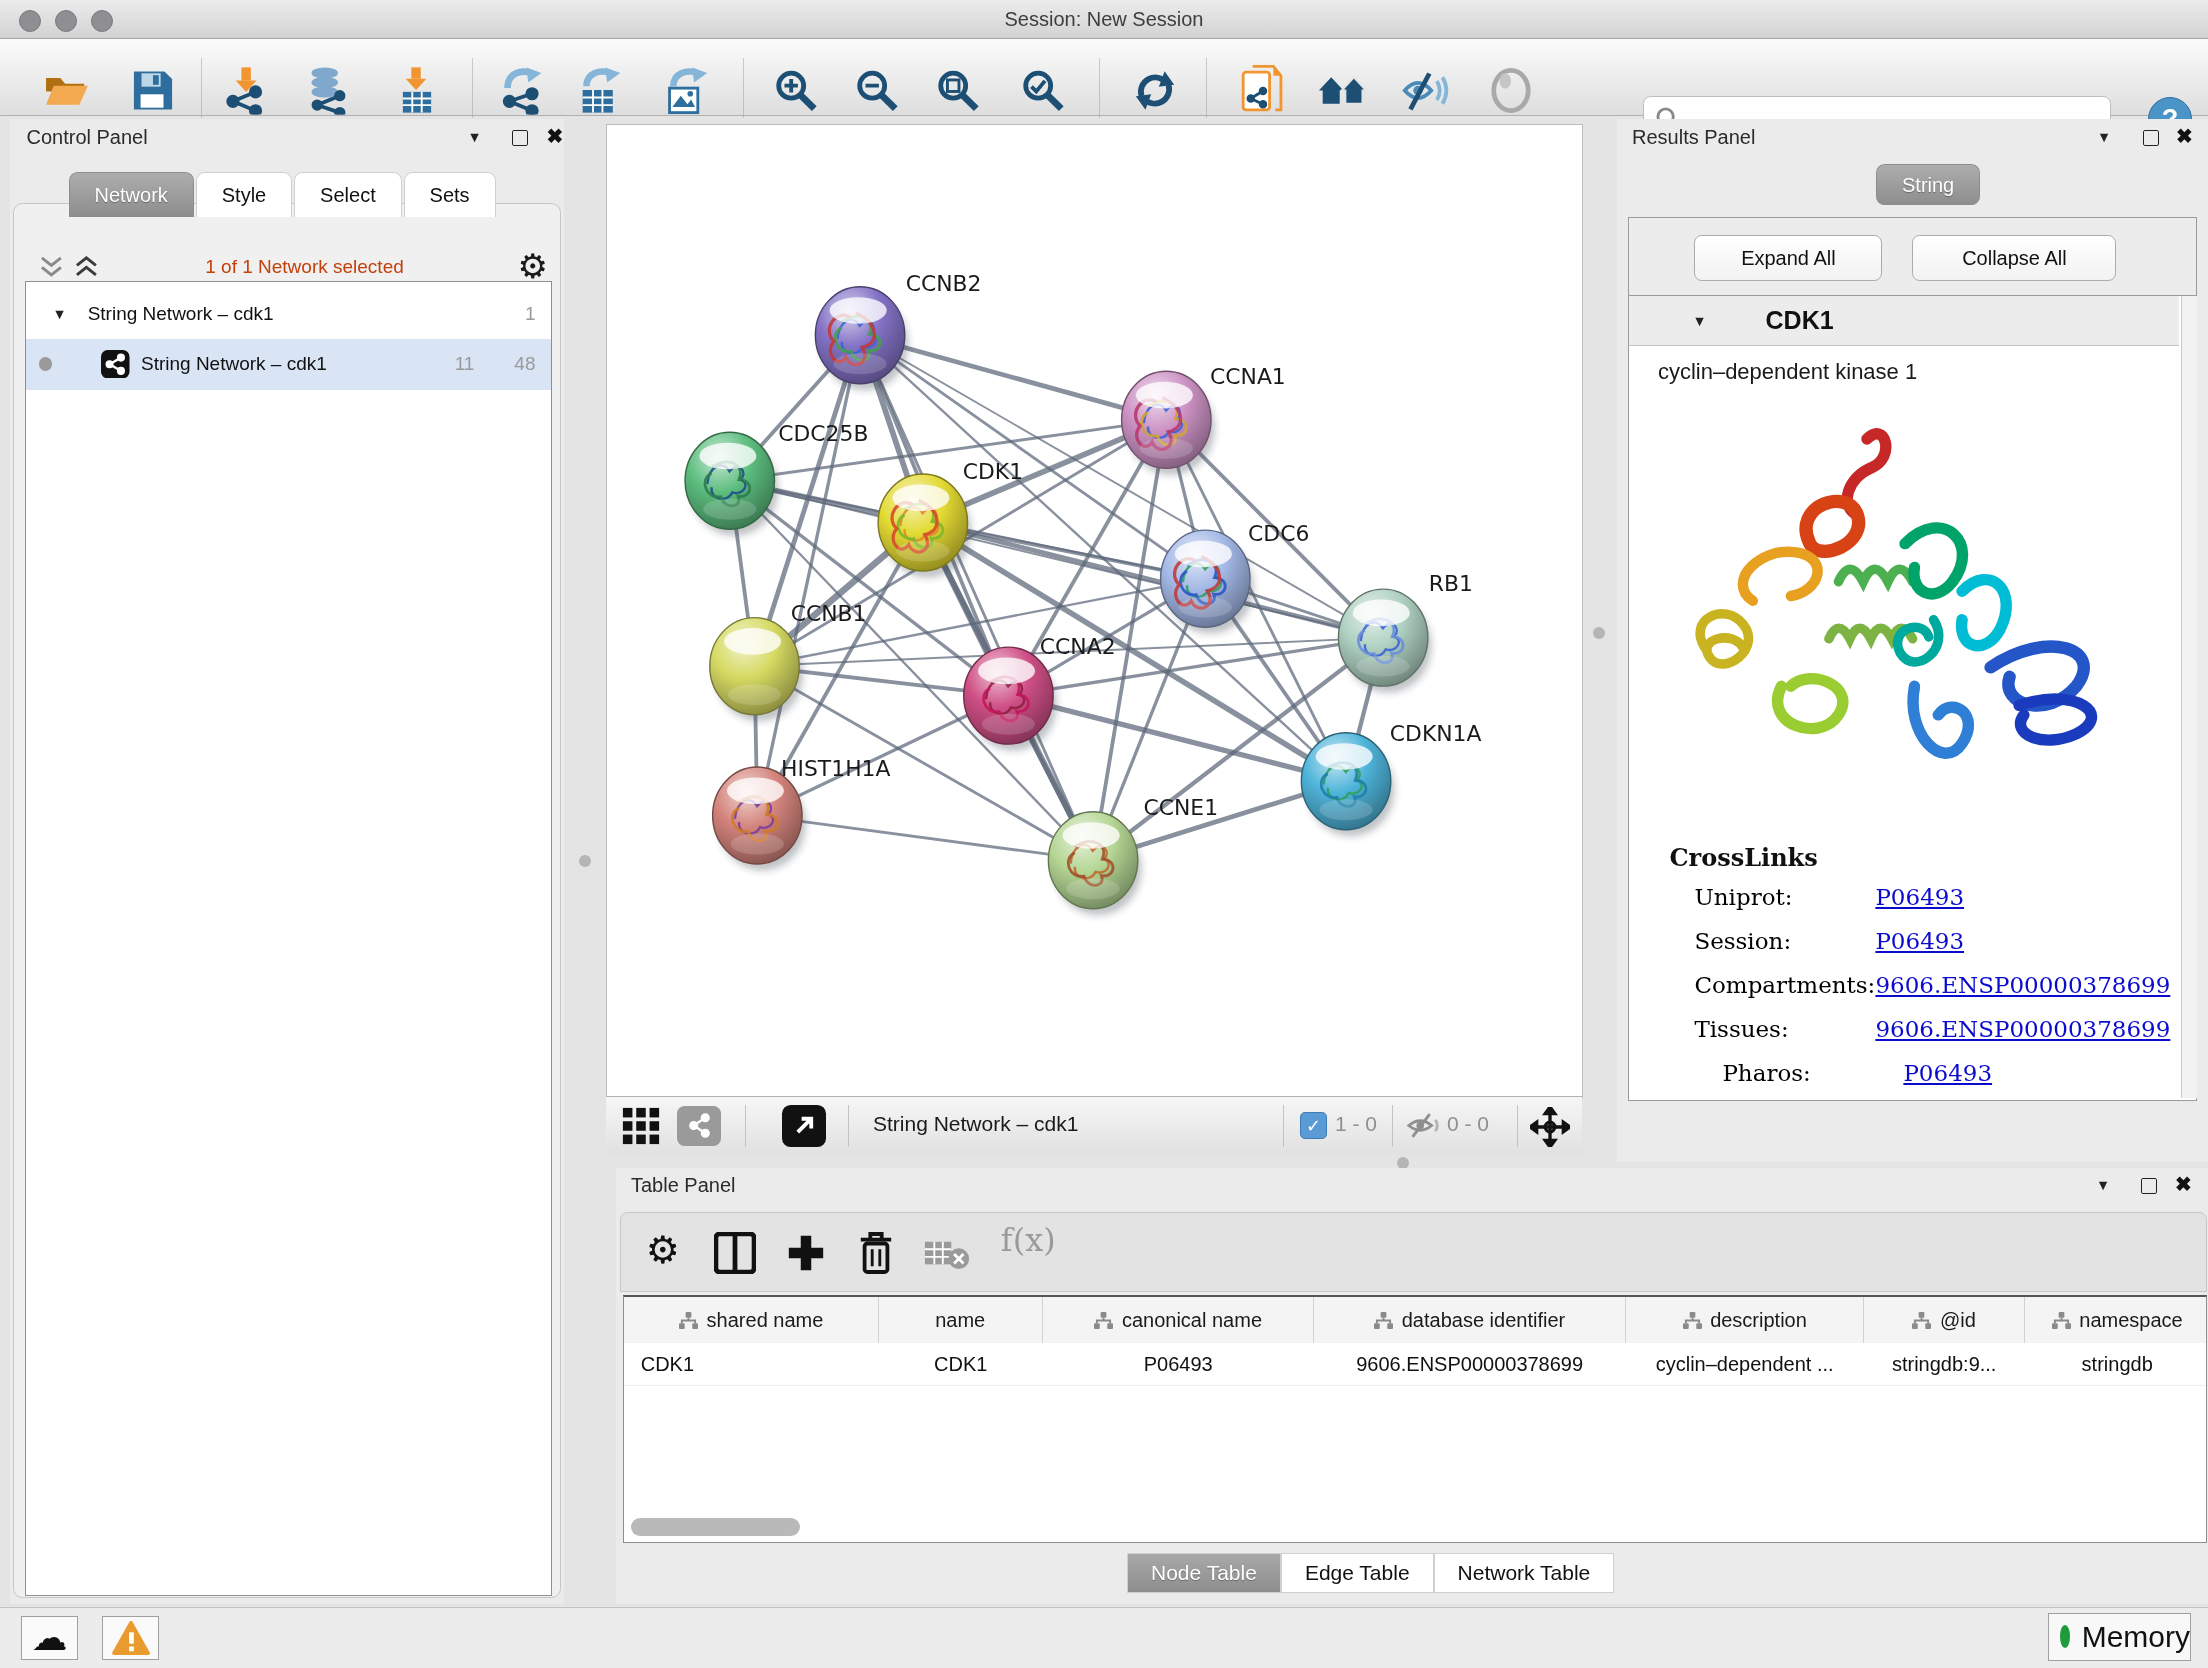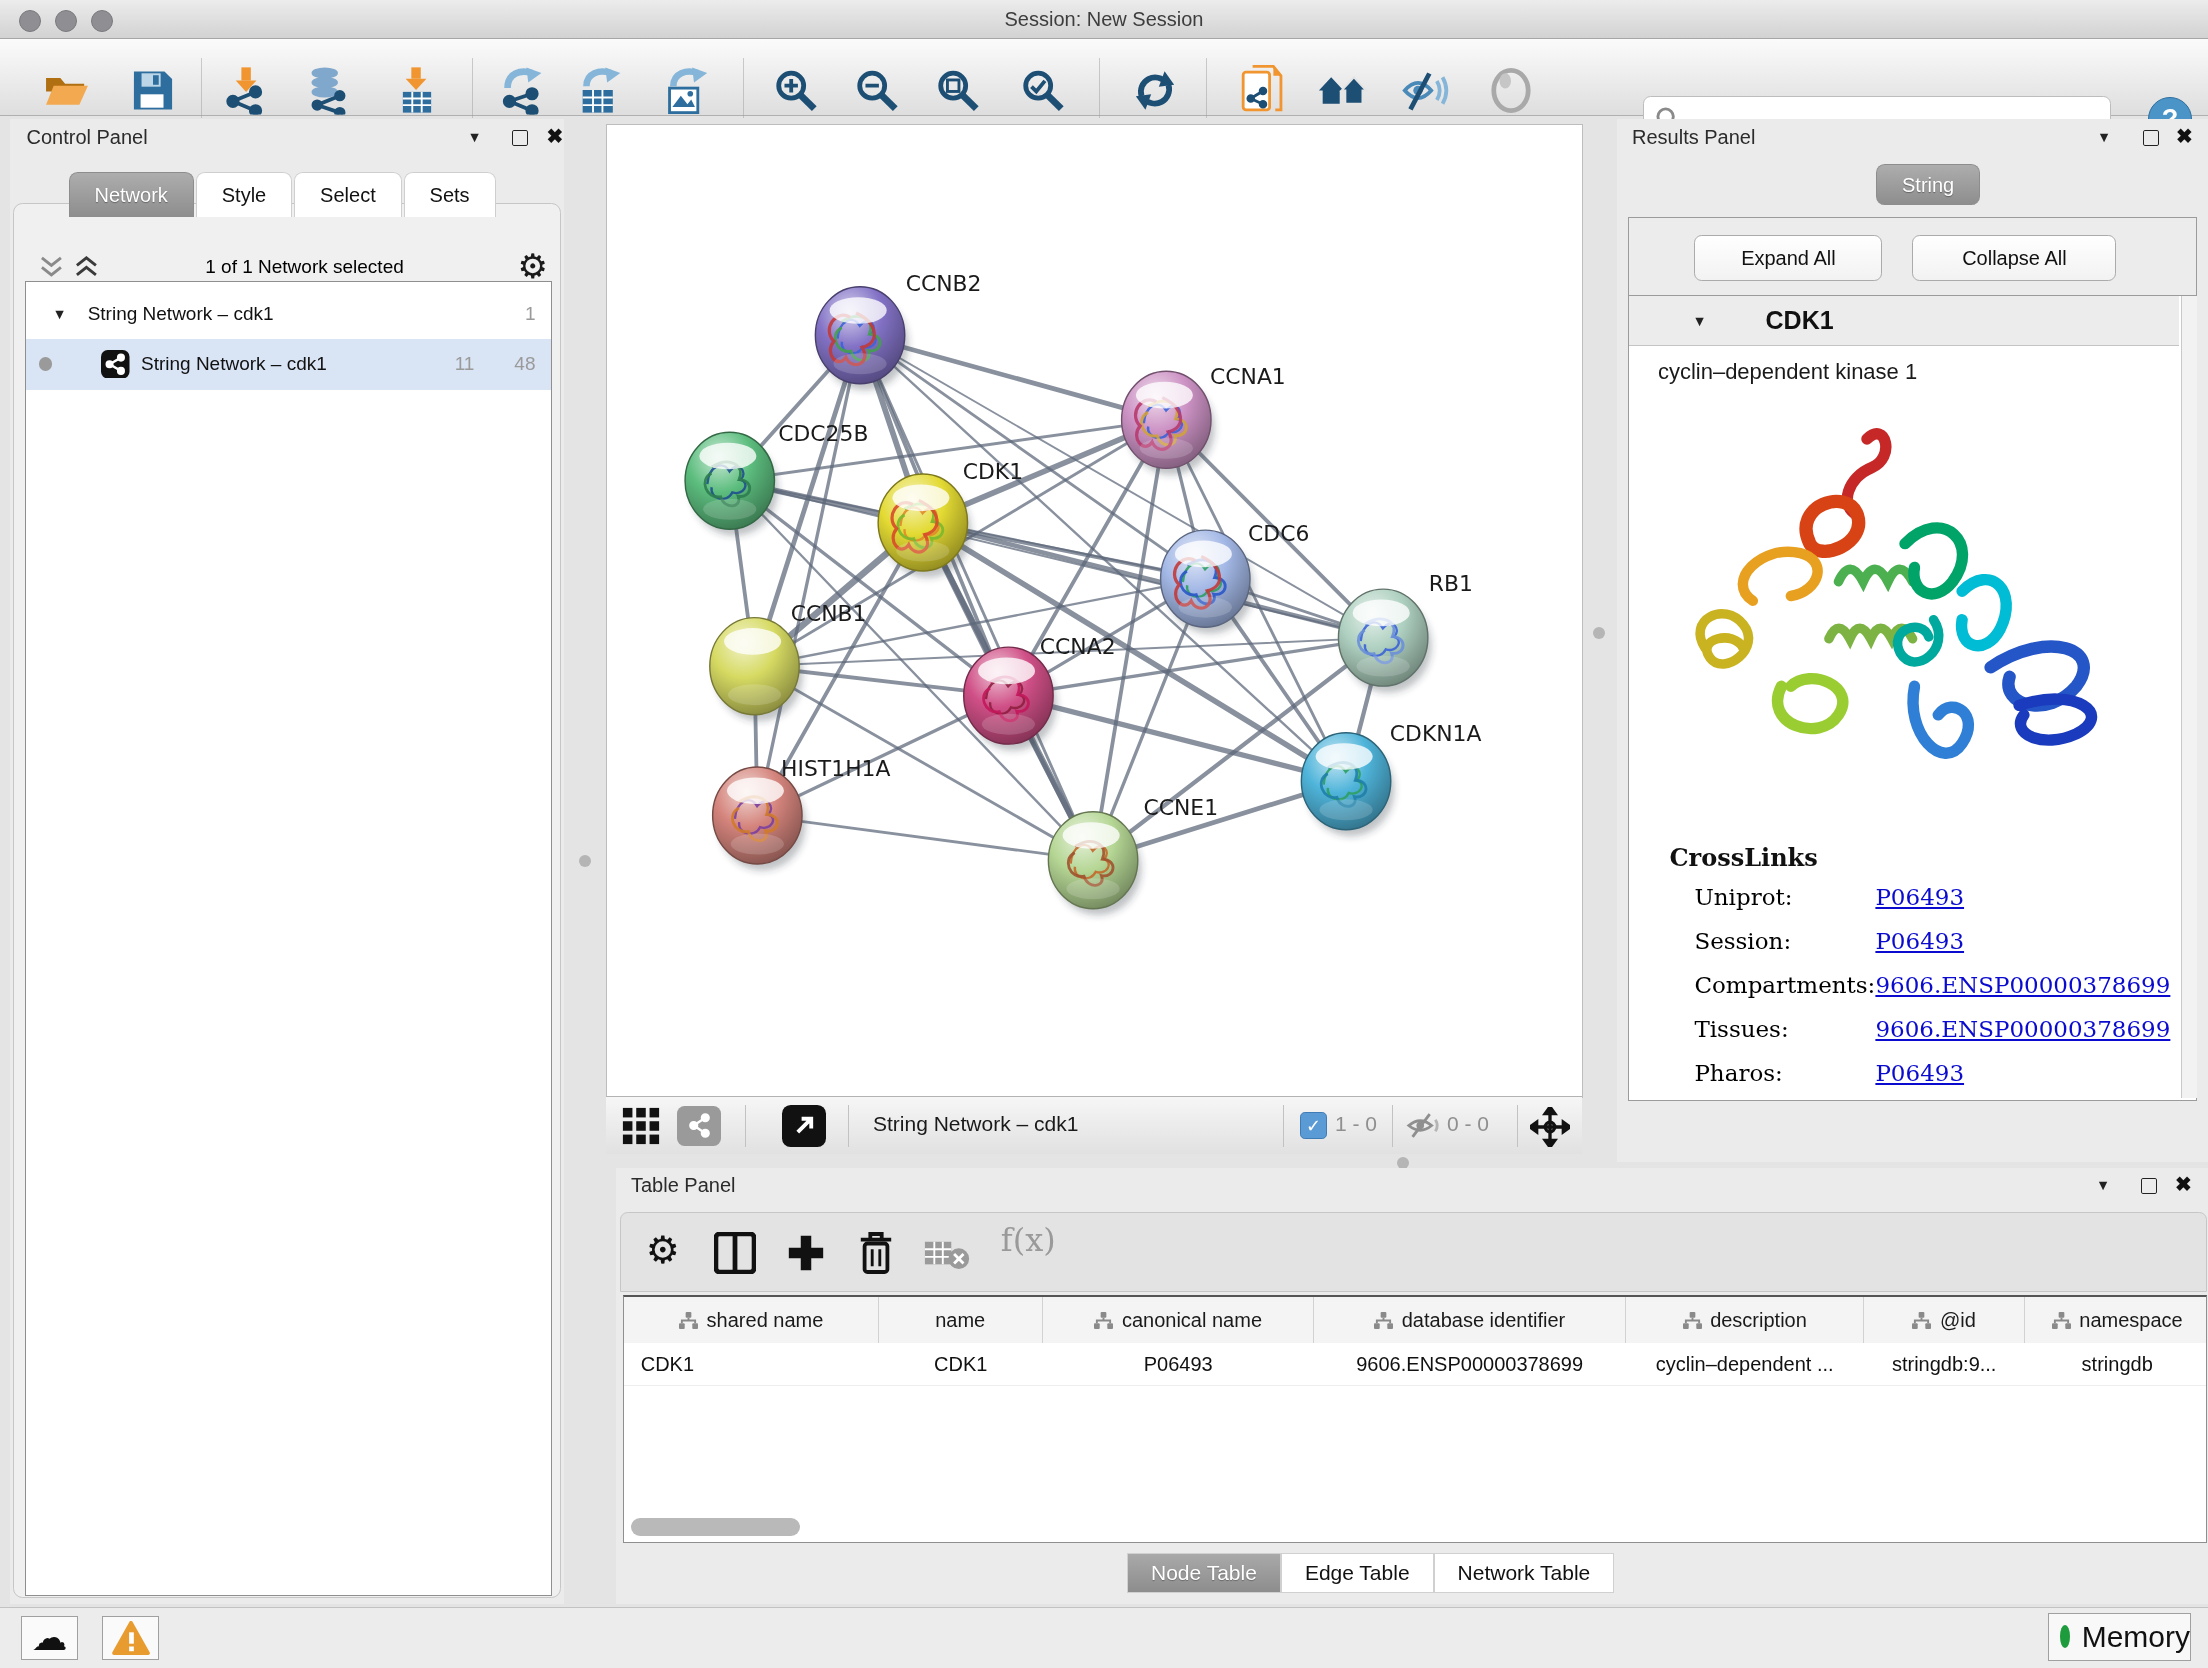--- a/index.html
+++ b/index.html
@@ -241,21 +241,21 @@
         <div class="tab">Select</div>
         <div class="tab">Sets</div>
       </div>
 
     <svg class="abs" style="left:28.5px;top:135px" width="42" height="28.5" viewBox="0 0 44 30">
         <path d="M4 4 l10 8 10-8 M4 14 l10 8 10-8" stroke="#8a8a8a" stroke-width="3" fill="none"></path>
       </svg>
     <svg class="abs" style="left:63px;top:135px" width="42" height="28.5" viewBox="0 0 44 30">
         <path d="M4 12 l10-8 10 8 M4 22 l10-8 10 8" stroke="#3a3a3a" stroke-width="3" fill="none"></path>
       </svg>
-    <span class="abs" style="left:105px;top:137px;width:380px;text-align:center;font-size:19px;color:#000000">1 of 1 Network selected</span>
+    <span class="abs" style="left:105px;top:137px;width:380px;text-align:center;font-size:19px;color:#c2410c">1 of 1 Network selected</span>
     <span class="abs" style="left:508px;top:127px;font-size:34px;color:#1a1a1a">⚙</span>
 
     <div class="abs whitebox" style="left:15px;top:162px;width:525px;height:1313px">
       <div class="net-row" style="height:49px;margin-top:7.6px">
         <span class="caret" style="margin-left:27px">▼</span>
         <span style="margin-left:21px">String Network – cdk1</span>
         <span class="num-gray" style="margin-left:auto;margin-right:15px">1</span>
       </div>
       <div class="net-row" style="height:51px;background:#d9e4f5">
         <span style="width:13.3px;height:13.3px;border-radius:50%;background:#9a9a9a;margin-left:13.3px"></span>
@@ -601,21 +601,21 @@
           </div>
           <div class="serif" style="display: flex; margin-bottom: 18px; font-size: 23px;">
             <span style="width: 181px;">Compartments:</span>
             <a class="xlink">9606.ENSP00000378699</a>
           </div>
           <div class="serif" style="display: flex; margin-bottom: 18px; font-size: 23px;">
             <span style="width: 181px;">Tissues:</span>
             <a class="xlink">9606.ENSP00000378699</a>
           </div>
           <div class="serif" style="display: flex; margin-bottom: 18px; font-size: 23px;">
-            <span style="width: 181px;">Pharos:</span>
+            <span style="width: 181px; margin-left: 28px;">Pharos:</span>
             <a class="xlink">P06493</a>
           </div>
         </div>
       <div class="abs" style="left:552px;top:0;width:15px;height:802px;background:#f2f2f2;border-left:1px solid #c9c9c9"></div>
     </div>
   </div>
 
   <div class="abs" style="left:616px;top:1168px;width:1592px;height:436px;background:#ebebeb">
     <span class="abs panel-title" style="left:15px;top:5.7px">Table Panel</span>
     <span class="abs caret" style="left:1480px;top:8.6px">▼</span>

